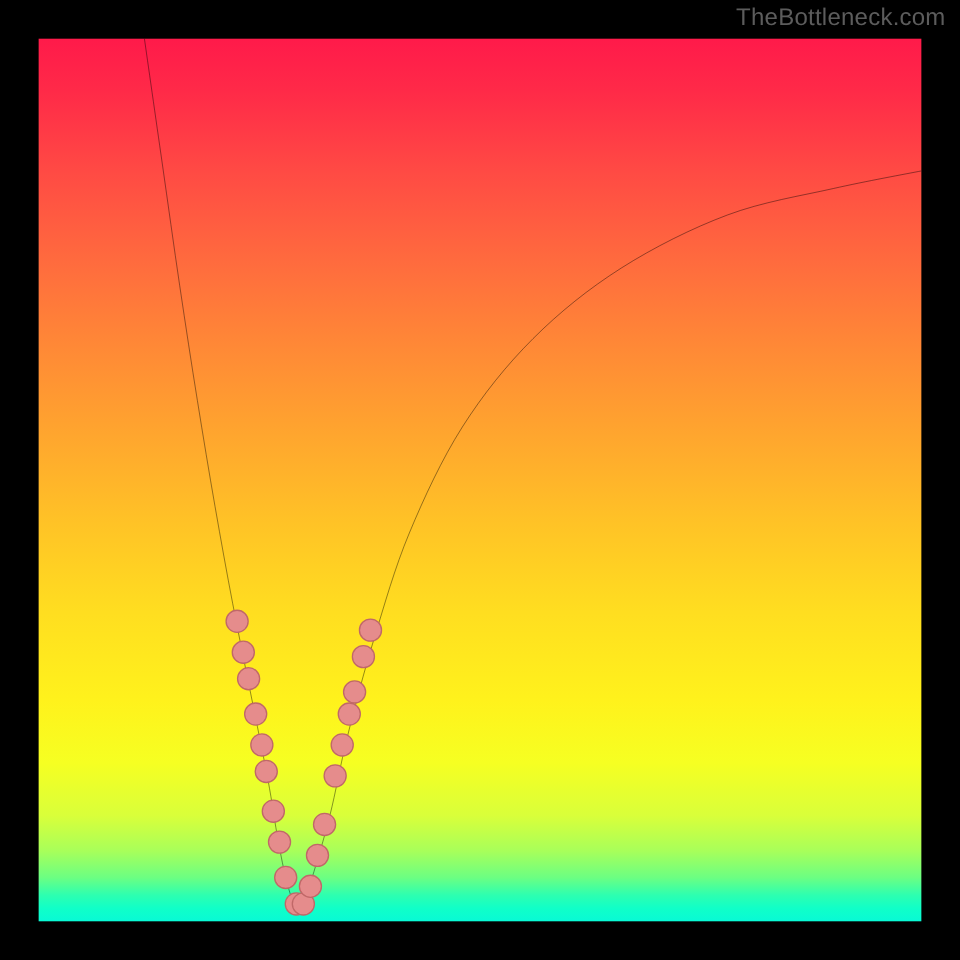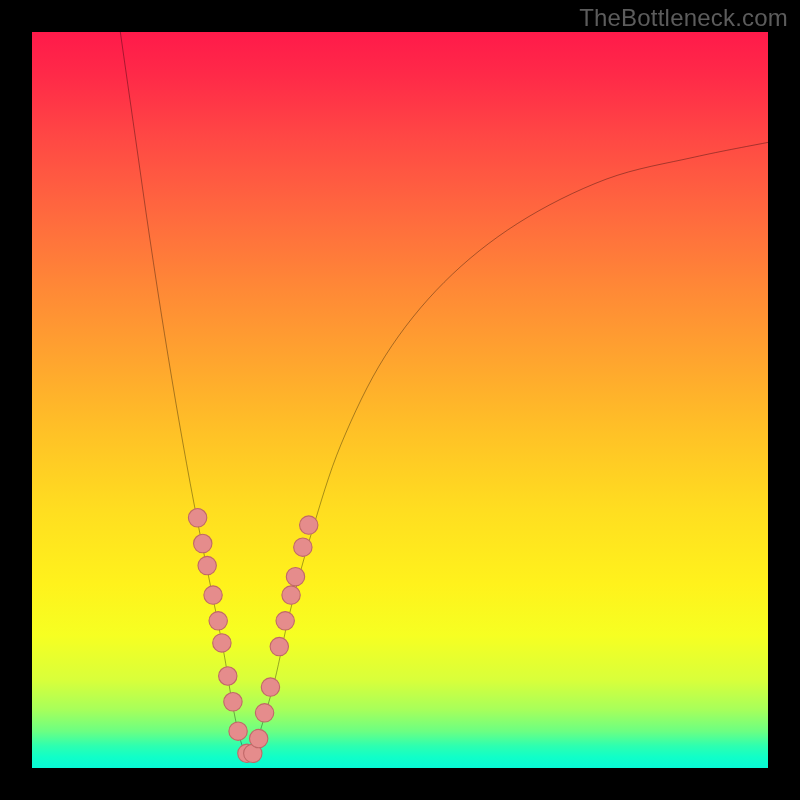--- a/index.html
+++ b/index.html
@@ -51,21 +51,21 @@
   }
   .curve-layer {
     position: absolute;
     inset: 0;
   }
   .watermark {
     position: absolute;
     top: 4px;
     right: 12px;
     color: #5c5c5c;
-    font-size: 24px;
+    font-size: 20px;
     font-weight: 500;
     letter-spacing: 0.2px;
     user-select: none;
   }
 </style>
 </head>
 <body>
 
 <div class="frame">
 

